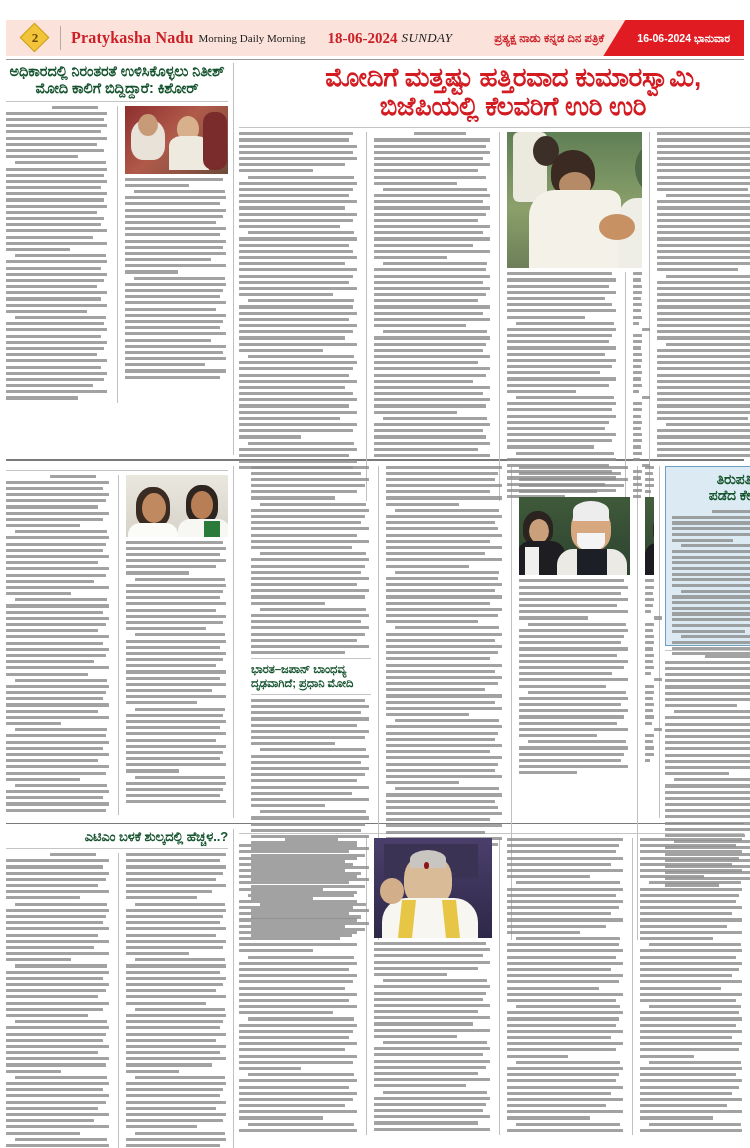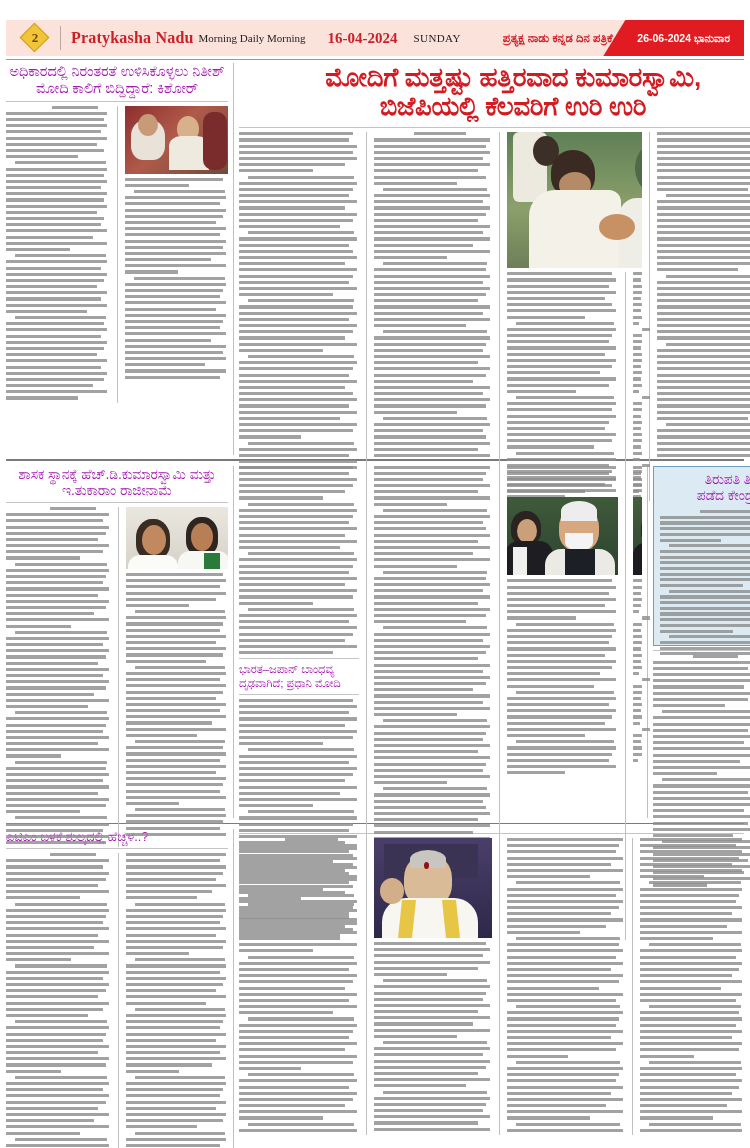--- a/index.html
+++ b/index.html
@@ -44,21 +44,21 @@
   .mh-sub {
     font-family:"Liberation Serif", serif;
     font-size:11px;color:#222;margin-left:5px;white-space:nowrap;
   }
   .mh-date {
     font-family:"Liberation Serif", serif;
     font-weight:bold;font-size:15px;color:#cc2027;margin-left:22px;white-space:nowrap;
   }
   .mh-day {
     font-family:"Liberation Serif", serif;
-    font-size:11px;color:#222;margin-left:16px;white-space:nowrap;letter-spacing:.4px;
+    font-size:13px;color:#222;margin-left:4px;white-space:nowrap;letter-spacing:.4px;font-style:italic;
   }
   .mh-kan {
     font-size:11.5px;color:#cc2027;font-weight:bold;margin-left:42px;white-space:nowrap;
   }
   .mh-redblock {
     position:absolute;right:0;top:0;height:36px;
     padding:0 14px 0 34px;background:#e01b22;color:#fff;
     display:flex;align-items:center;font-size:10.5px;font-weight:bold;
     white-space:nowrap;
     clip-path:polygon(22px 0,100% 0,100% 100%,0 100%);
@@ -77,32 +77,32 @@
   .body-copy .ln.w98{width:98%} .body-copy .ln.w95{width:95%}
   .body-copy .ln.w92{width:92%} .body-copy .ln.w88{width:88%}
   .body-copy .ln.w84{width:84%} .body-copy .ln.w78{width:78%}
   .body-copy .ln.w70{width:70%} .body-copy .ln.w62{width:62%}
   .body-copy .ln.w52{width:52%} .body-copy .ln.w44{width:44%}
   .body-copy .ln.indent{margin-left:9px;width:88%}
   .body-copy.tight .ln{margin-bottom:2.6px;}
 
   
   .hl {
-    font-weight:normal;color:#a21caf;line-height:1.16;
+    font-weight:bold;color:#14532d;line-height:1.16;
     letter-spacing:-.1px;
   }
   .hl-lead-left { font-size:14.5px; text-align:center; }
   .hl-main {
     color:#d21c22;font-size:26px;line-height:1.12;text-align:center;font-weight:bold;
     letter-spacing:-.3px;
   }
   .hl-sec { font-size:14px;text-align:center; }
   .hl-mid { font-size:12.5px;text-align:center; }
   .hl-box { font-size:14px;text-align:center;line-height:1.2; }
-  .hl-bot-left { font-size:13px;text-align:left; }
+  .hl-bot-left { font-size:13px;text-align:right; }
   .hl-bot-right { font-size:14.5px;text-align:center; }
 
   
   .photo { position:relative;overflow:hidden;background:#cfcfcf; }
 
   
   .scene { position:absolute;inset:0; }
   .blob { position:absolute;border-radius:50%; }
 
   
@@ -119,24 +119,24 @@
 <div class="page">
 
   <div class="masthead">
     <div class="mh-badge">
       <div class="dia"></div>
       <div class="num">2</div>
     </div>
     <div class="mh-sep"></div>
     <div class="mh-title">Pratykasha Nadu</div>
     <div class="mh-sub">Morning Daily Morning</div>
-    <div class="mh-date">16-04-2024</div>
+    <div class="mh-date">18-06-2024</div>
     <div class="mh-day">SUNDAY</div>
     <div class="mh-kan">ಪ್ರತ್ಯಕ್ಷ ನಾಡು ಕನ್ನಡ ದಿನ ಪತ್ರಿಕೆ</div>
-    <div class="mh-redblock">26-06-2024 ಭಾನುವಾರ</div>
+    <div class="mh-redblock">16-06-2024 ಭಾನುವಾರ</div>
   </div>
   <div class="rule"></div>
 
   <div style="display:flex;gap:0;height:392px;">
 
     <div style="width:222px;flex:0 0 222px;">
       <div class="hl hl-lead-left">ಅಧಿಕಾರದಲ್ಲಿ ನಿರಂತರತೆ ಉಳಿಸಿಕೊಳ್ಳಲು ನಿತೀಶ್ ಮೋದಿ ಕಾಲಿಗೆ ಬಿದ್ದಿದ್ದಾರೆ: ಕಿಶೋರ್</div>
       <div class="hrule-soft"></div>
       <div style="display:flex;gap:7px;">
         <div class="col" style="width:105px;">
@@ -533,21 +533,20 @@
         </div>
       </div>
     </div>
   </div>
 
   <div class="hrule-strong" style="margin-top:4px"></div>
 
   <div style="display:flex;height:352px;">
 
     <div style="width:222px;flex:0 0 222px;">
-      <div class="hl hl-sec">ಶಾಸಕ ಸ್ಥಾನಕ್ಕೆ ಹೆಚ್.ಡಿ.ಕುಮಾರಸ್ವಾಮಿ ಮತ್ತು ಇ.ತುಕಾರಾಂ ರಾಜೀನಾಮೆ</div>
       <div class="hrule-soft"></div>
       <div style="display:flex;gap:7px;">
         <div style="width:105px;flex:0 0 105px;">
           <div class="body-copy">
             <div class="ln w44" style="margin-left:44px"></div>
             <div class="ln w98"></div>
               <div class="ln w92"></div>
               <div class="ln w98"></div>
             <div class="ln w95"></div>
               <div class="ln w88"></div>
@@ -659,21 +658,21 @@
             <div class="ln w92"></div>
               <div class="ln w98"></div>
           </div>
         </div>
       </div>
     </div>
 
     <div class="vrule" style="margin:0 5px;"></div>
 
     <div style="flex:1;">
-      <div style="display:flex;gap:7px;">
+      <div style="display:flex;gap:7px;margin-left:12px;">
 
         <div style="width:120px;flex:0 0 120px;">
           <div class="body-copy">
             <div class="ln w98"></div>
               <div class="ln w92"></div>
               <div class="ln w98"></div>
             <div class="ln w95"></div>
               <div class="ln w88"></div>
               <div class="ln w70"></div>
             <div class="ln indent"></div>

